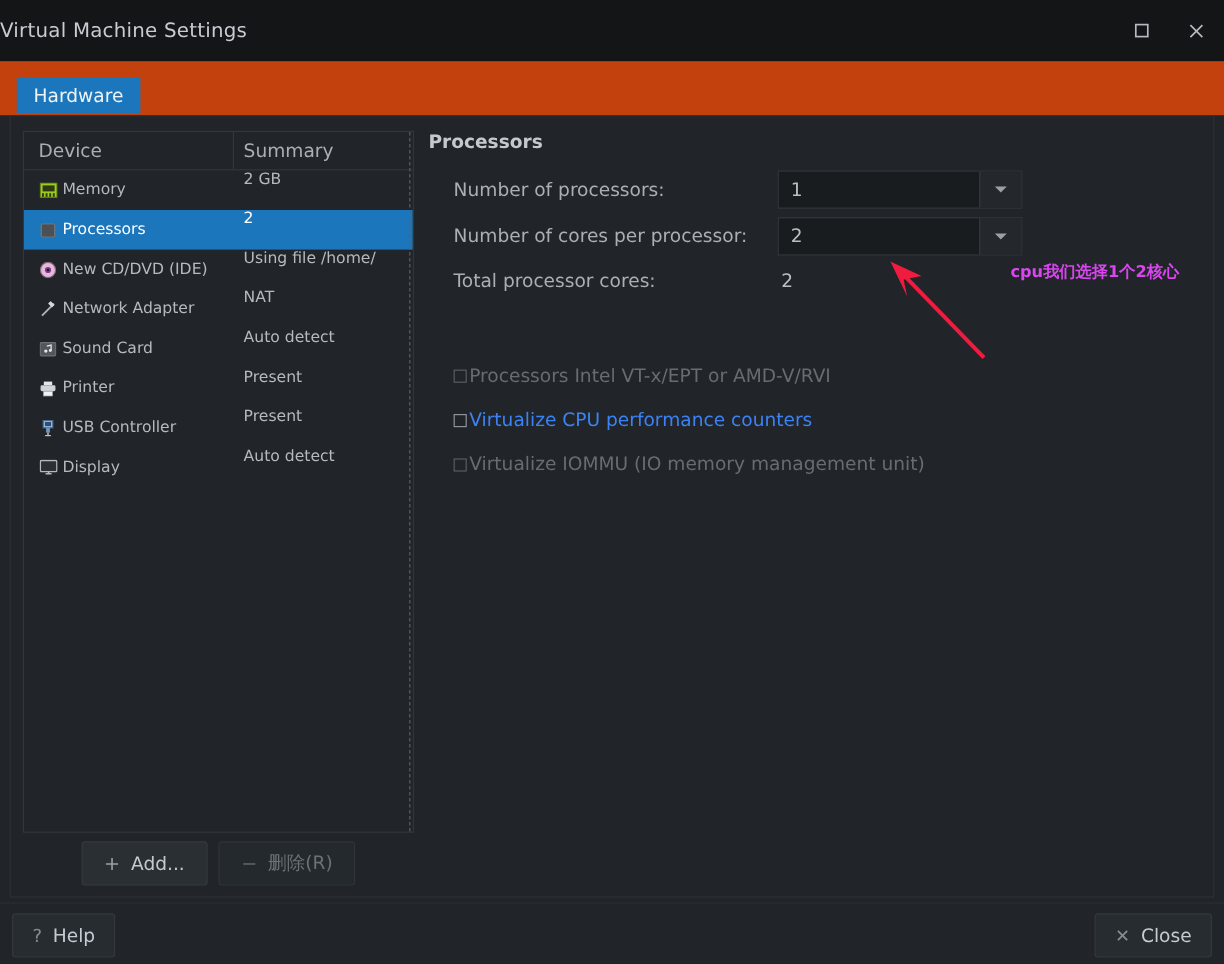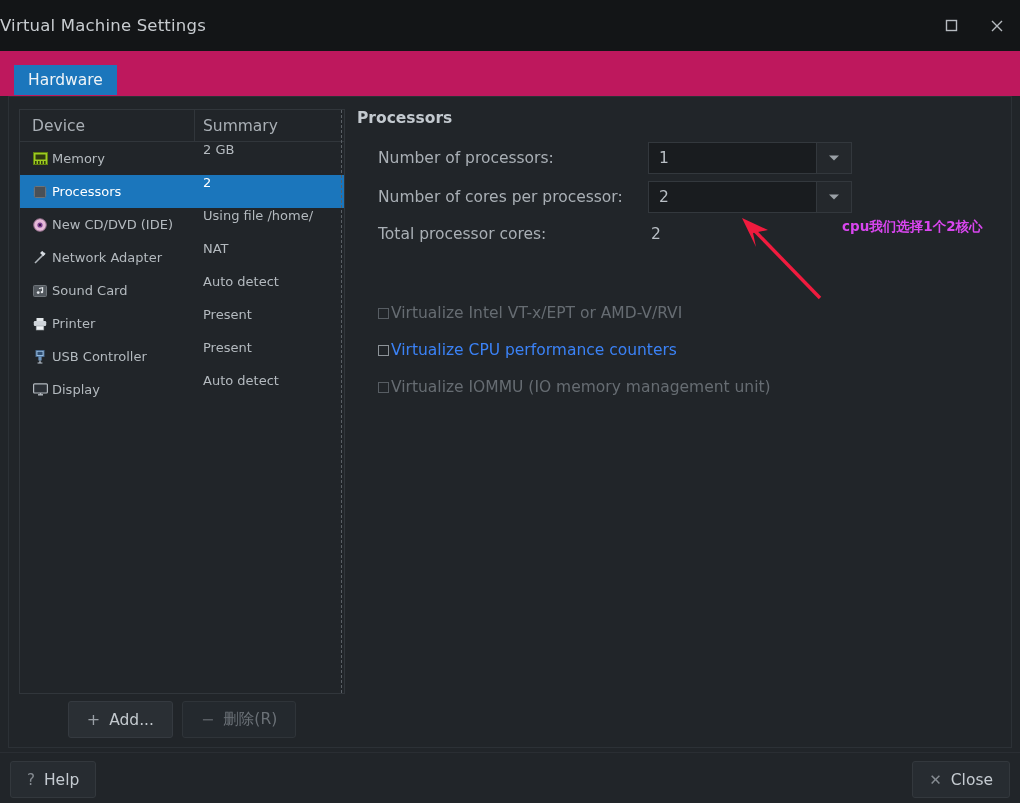--- a/index.html
+++ b/index.html
@@ -35,21 +35,21 @@
     width: 46px; height: 51px;
     display: flex; align-items: center; justify-content: center;
     color: #b6bbc0; cursor: default;
   }
   .win-btn svg { display: block; }
 
   
   .tabstrip {
     position: absolute; left: 0; top: 51px;
     width: 1020px; height: 45px;
-    background: #be185d;
+    background: #c2410c;
   }
   .tab {
     position: absolute; left: 14px; top: 14px;
     height: 30px; padding: 0 14px;
     display: flex; align-items: center;
     background: #1b76bc; color: #eef3f7;
     font-size: 15.5px;
     cursor: default;
   }
 
@@ -410,21 +410,21 @@
     <div class="field-row" style="left:21px; top:110px;">
       <span class="field-label">Total processor cores:</span>
     </div>
     <div class="field-row" style="left:294px; top:110px;">
       <span class="static-value">2</span>
     </div>
 
 
     <div class="cbrow disabled" style="left:21px; top:195px;">
       <span class="cbox"></span>
-      <span class="cblabel">Virtualize Intel VT-x/EPT or AMD-V/RVI</span>
+      <span class="cblabel">Processors Intel VT-x/EPT or AMD-V/RVI</span>
     </div>
     <div class="cbrow" style="left:21px; top:232px;">
       <span class="cbox"></span>
       <span class="cblabel">Virtualize CPU performance counters</span>
     </div>
     <div class="cbrow disabled" style="left:21px; top:269px;">
       <span class="cbox"></span>
       <span class="cblabel">Virtualize IOMMU (IO memory management unit)</span>
     </div>
   </div>

